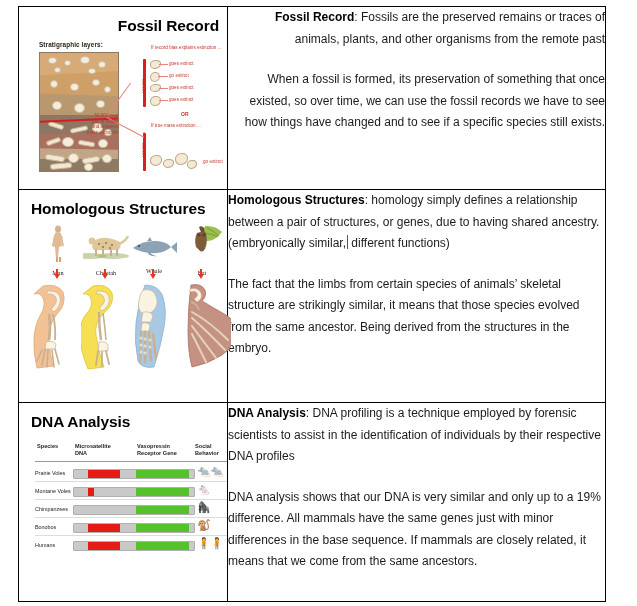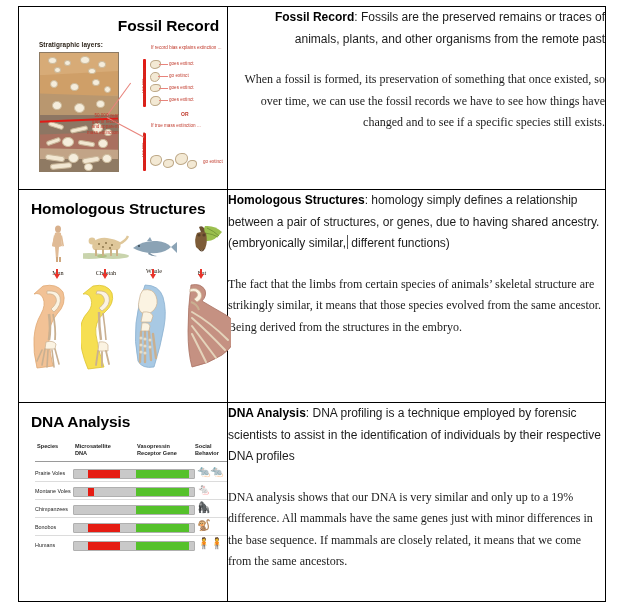--- a/index.html
+++ b/index.html
@@ -43,21 +43,21 @@
   }
 
   
   .desc{
     padding:10px 14px 6px 10px;
     font-size:12px;
     line-height:21.5px;
     color:#1b1b1b;
   }
   .desc p{margin:0 0 19px 0;}
-  .desc p:last-child{margin-bottom:0;font-family:Liberation Serif, serif;}
+  .desc p:last-child{margin-bottom:0;}
   .desc b{font-weight:bold;color:#000;}
   .caret{
     display:inline-block;
     width:1px;height:14px;
     background:#555;
     vertical-align:-2px;
     margin-left:1px;
   }
 
   

